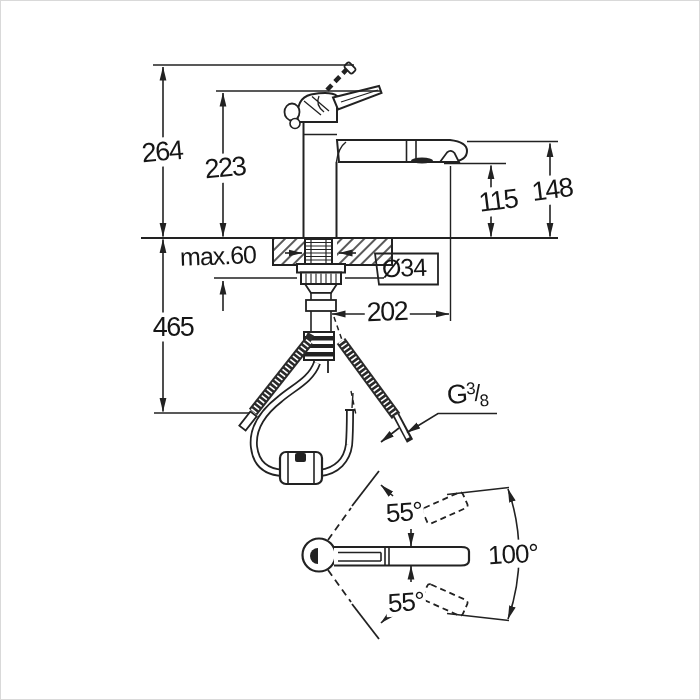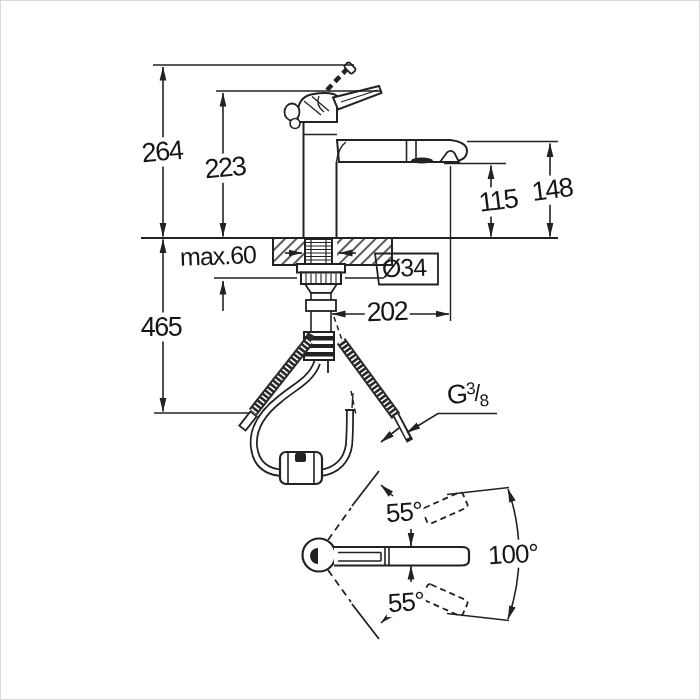--- a/index.html
+++ b/index.html
@@ -180,21 +180,21 @@
     </g>
   </g>
 </svg>
 
 <div class="labels">
   <div class="lbl" style="left:161px;top:151px;--r:-5deg">264</div>
   <div class="lbl" style="left:224px;top:167px;--r:-5deg">223</div>
   <div class="lbl small" style="left:217px;top:255px;--r:-2deg">max.60</div>
   <div class="lbl small nobg" style="left:403px;top:267px;--r:-2deg">Ø34</div>
   <div class="lbl" style="left:386px;top:311px;--r:-2deg">202</div>
-  <div class="lbl" style="left:160px;top:326px">465</div>
+  <div class="lbl" style="left:172px;top:326px">465</div>
   <div class="lbl" style="left:497px;top:200px;--r:-7deg">115</div>
   <div class="lbl" style="left:551px;top:189px;--r:-7deg">148</div>
   <div class="lbl nobg" style="left:466px;top:393px;--r:-4deg">
     <span class="g38-g">G</span><span class="g38-sup">3</span><span class="g38-slash">/</span><span class="g38-sub">8</span>
   </div>
   <div class="lbl deg" style="left:403px;top:511px;--r:-4deg">55°</div>
   <div class="lbl deg" style="left:512px;top:553px;--r:-3deg">100°</div>
   <div class="lbl deg" style="left:405px;top:601px;--r:-4deg">55°</div>
 </div>
 

